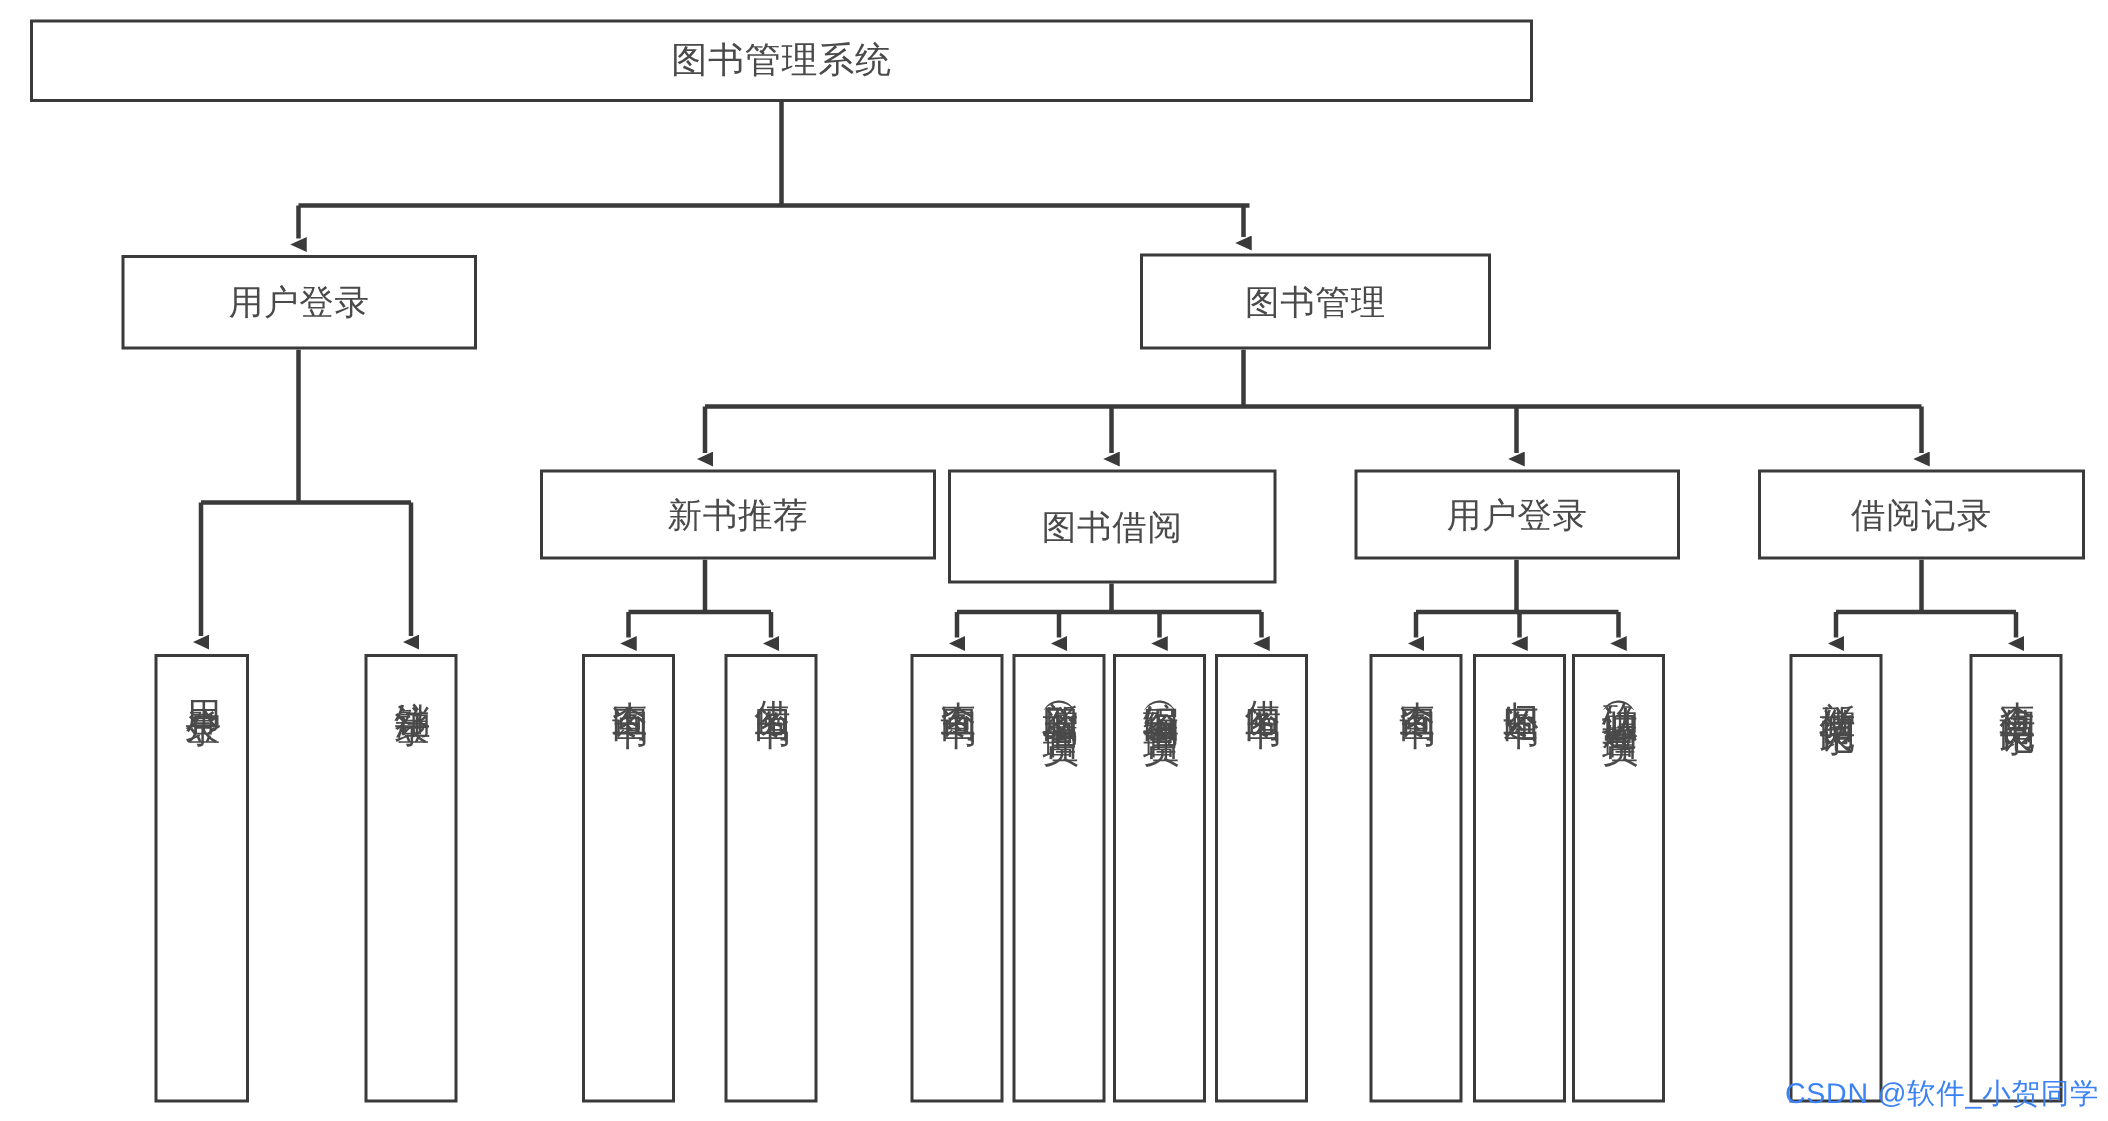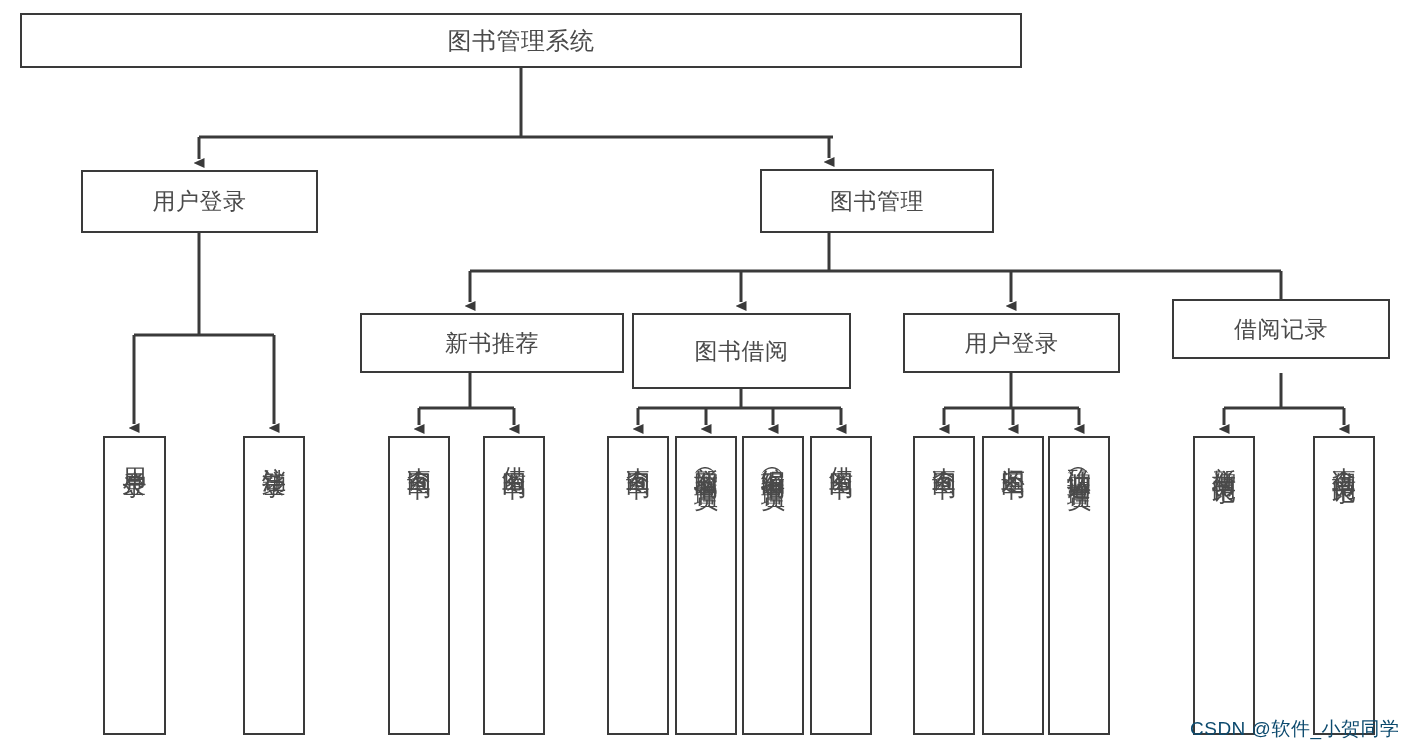--- a/index.html
+++ b/index.html
@@ -39,21 +39,21 @@
   .v-node .label{
     writing-mode:vertical-rl;
     text-orientation:upright;
     font-size:24px;
     letter-spacing:3px;
     line-height:1;
   }
 
   .watermark{
     position:absolute;
-    color:#0c4a6e;
+    color:#3b82f6;
     font-size:19px;
     letter-spacing:0.5px;
     white-space:nowrap;
     pointer-events:none;
     text-align:center;
   }
 </style>
 </head>
 <body>
 
@@ -122,21 +122,21 @@
 
   <div class="node h-node" style="left: 360px; top: 313px; width: 264px; height: 60px; justify-content: center;">
     <span class="label">新书推荐</span>
   </div>
   <div class="node h-node" style="left: 632px; top: 313px; width: 219px; height: 76px;">
     <span class="label">图书借阅</span>
   </div>
   <div class="node h-node" style="left: 903px; top: 313px; width: 217px; height: 60px;">
     <span class="label">用户登录</span>
   </div>
-  <div class="node h-node" style="left: 1172px; top: 299px; width: 218px; height: 60px;">
+  <div class="node h-node" style="left: 1172px; top: 313px; width: 218px; height: 60px;">
     <span class="label">借阅记录</span>
   </div>
 
   <div class="node v-node" style="left: 103px; top: 436px; width: 63px; height: 299px;">
     <span class="label">用户登录</span>
   </div>
   <div class="node v-node" style="left: 243px; top: 436px; width: 62px; height: 299px;">
     <span class="label">注销登录</span>
   </div>
   <div class="node v-node" style="left: 388px; top: 436px; width: 62px; height: 299px;">

